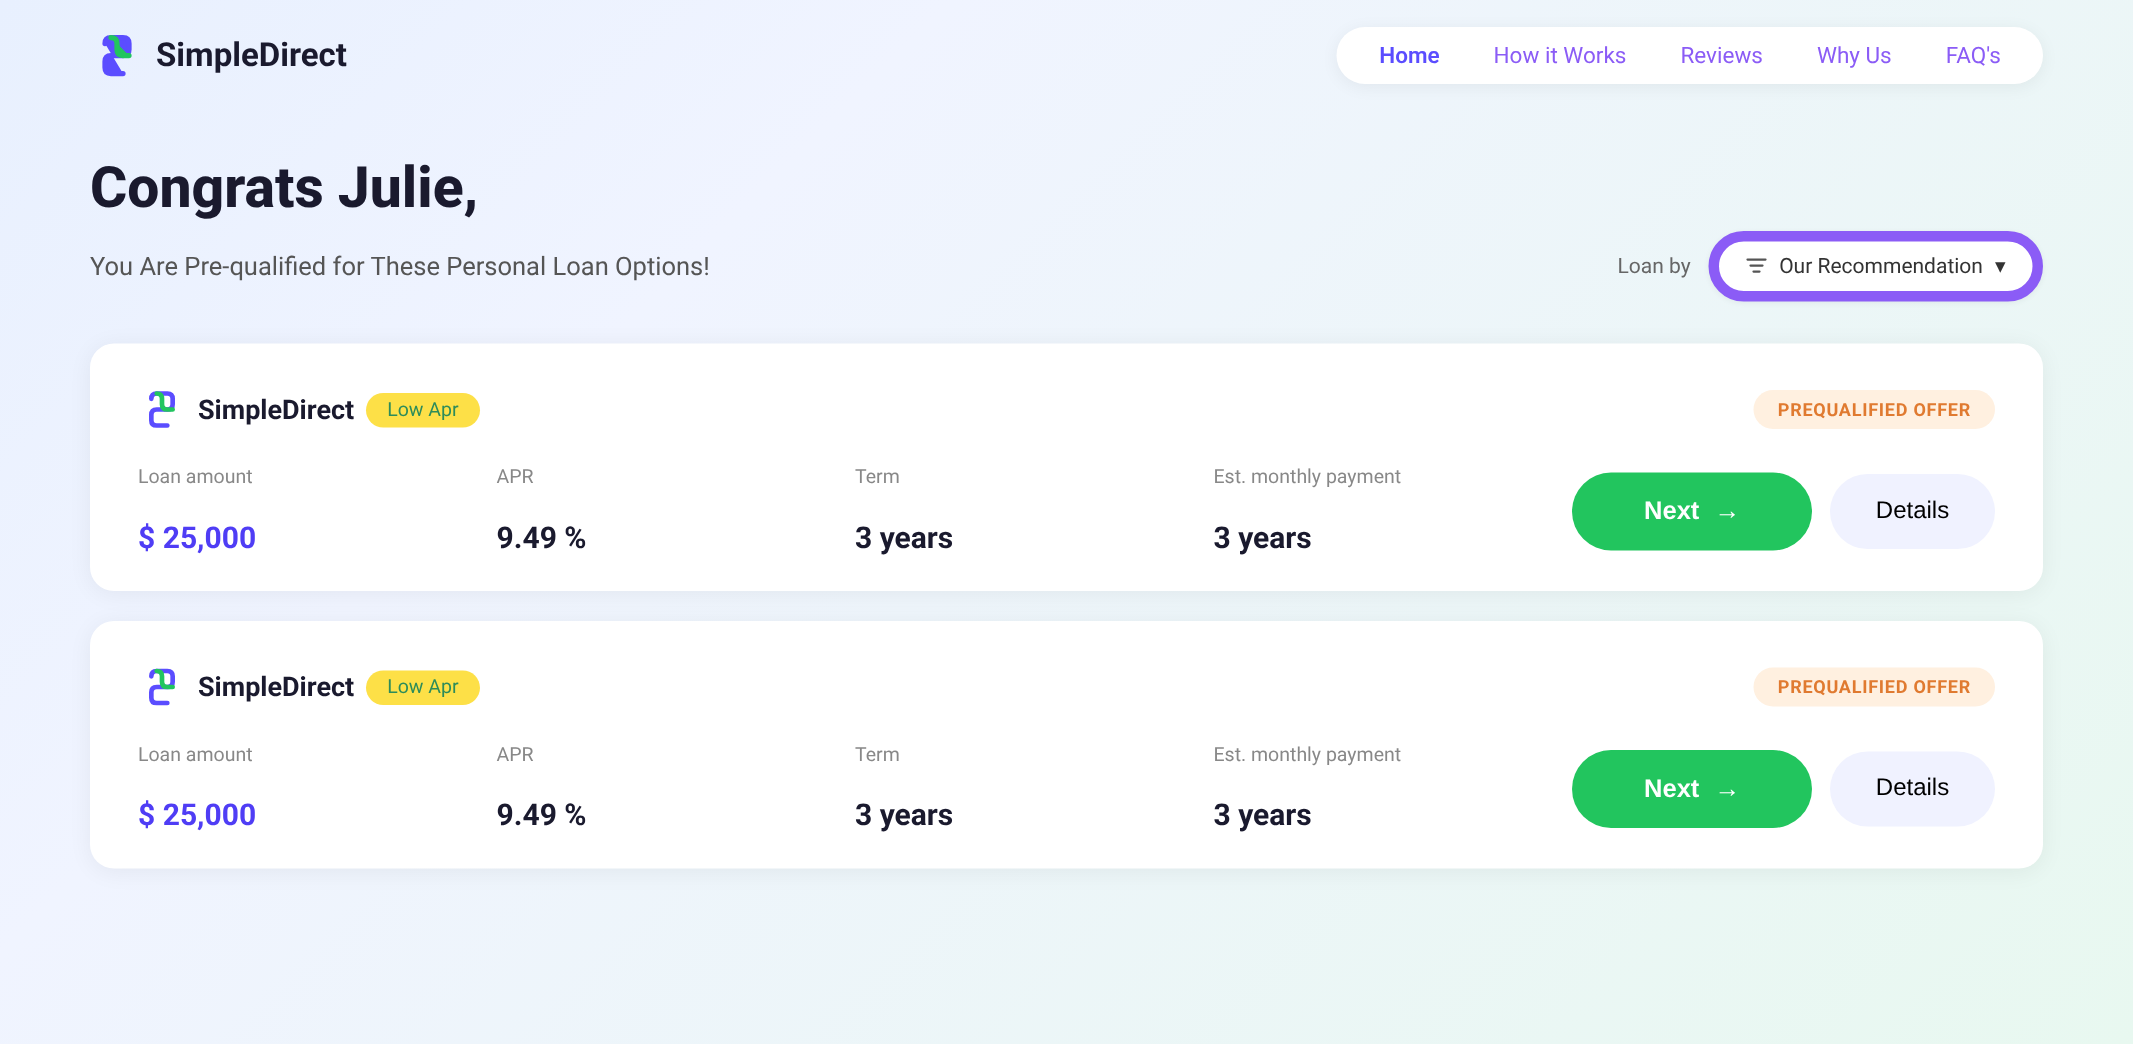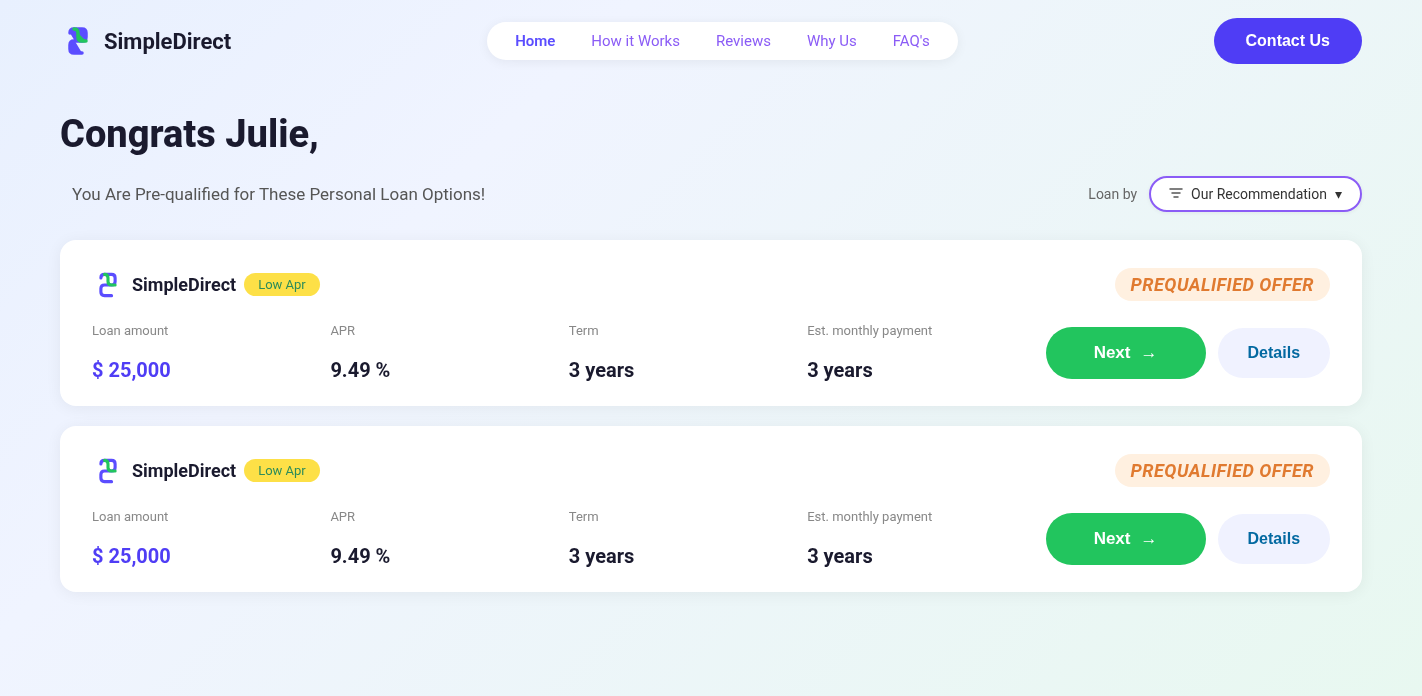--- a/index.html
+++ b/index.html
@@ -63,45 +63,44 @@
     }
 
     
     .main {
       padding: 30px 60px 40px;
     }
     .page-title {
       font-size: 38px;
       font-weight: 800;
       color: #1a1a2e;
-      margin-bottom: 20px;
+      margin-bottom: 6px;
     }
     .subtitle-row {
       display: flex;
       align-items: center;
       justify-content: space-between;
       margin-bottom: 28px;
-      margin-left: 12px;
     }
     .subtitle {
       font-size: 17px;
       color: #555;
     }
     .sort-area {
       display: flex;
       align-items: center;
       gap: 12px;
     }
     .sort-label {
       font-size: 14px;
       color: #666;
     }
     .sort-select {
       background: white;
-      border: 2px solid #8b5cf6;
+      border: 7px solid #8b5cf6;
       border-radius: 30px;
       padding: 8px 18px;
       font-size: 14px;
       color: #333;
       display: flex;
       align-items: center;
       gap: 8px;
       cursor: pointer;
       box-shadow: 0 1px 4px rgba(0,0,0,0.06);
     }
@@ -136,24 +135,23 @@
       border-radius: 20px;
       padding: 4px 14px;
       font-size: 13px;
       font-weight: 400;
     }
     .badge-prequalified {
       background: #fff0e0;
       color: #e07a30;
       border-radius: 20px;
       padding: 6px 16px;
-      font-size: 18px;
+      font-size: 12px;
       font-weight: 700;
       letter-spacing: 0.5px;
-      font-style: italic;
     }
     .card-fields {
       display: flex;
       align-items: center;
       gap: 0;
     }
     .field {
       flex: 1;
     }
     .field-label {
@@ -187,26 +185,26 @@
       cursor: pointer;
       display: flex;
       align-items: center;
       gap: 10px;
       min-width: 160px;
       justify-content: center;
       text-align: right;
     }
     .details-btn {
       background: #f0f2ff;
-      color: #0369a1;
+      color: #000000;
       border: none;
       border-radius: 50px;
       padding: 16px 30px;
       font-size: 16px;
-      font-weight: 700;
+      font-weight: 400;
       cursor: pointer;
       min-width: 110px;
     }
 
     
     .sd-s1 { fill: #5b4dff; }
     .sd-s2 { fill: #22c55e; }
   </style>
 </head>
 <body>
@@ -221,21 +219,20 @@
   </div>
 
   <nav class="nav-pill">
     <a class="nav-item active">Home</a>
     <a class="nav-item">How it Works</a>
     <a class="nav-item">Reviews</a>
     <a class="nav-item">Why Us</a>
     <a class="nav-item">FAQ's</a>
   </nav>
 
-  <button class="contact-btn">Contact Us</button>
 </header>
 
 <main class="main">
   <h1 class="page-title">Congrats Julie,</h1>
 
   <div class="subtitle-row">
     <p class="subtitle">You Are Pre-qualified for These Personal Loan Options!</p>
     <div class="sort-area">
       <span class="sort-label">Loan by</span>
       <div class="sort-select">

